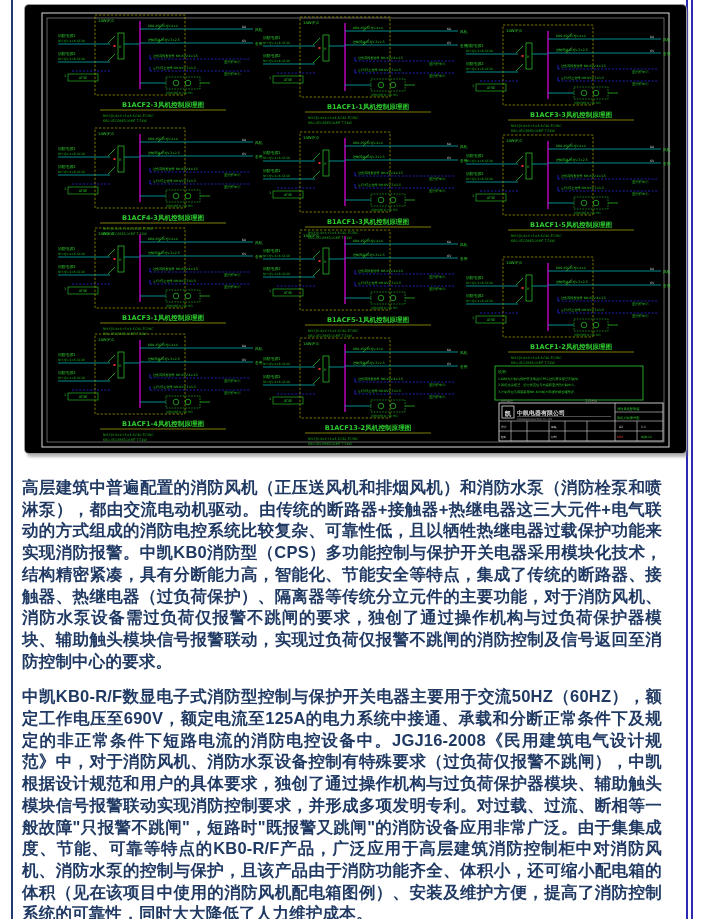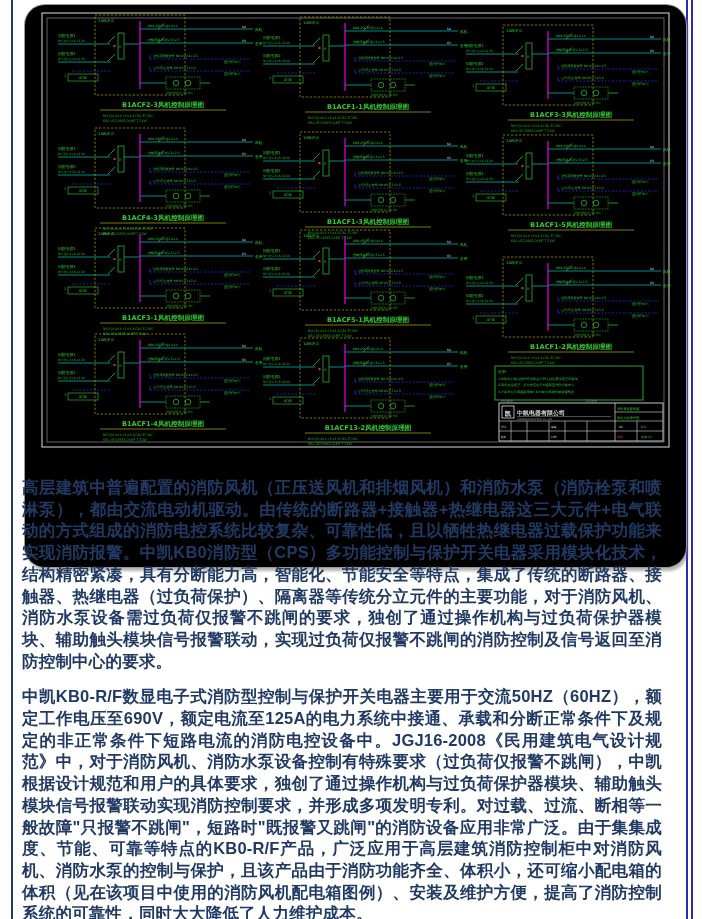--- a/index.html
+++ b/index.html
@@ -6,22 +6,22 @@
   body{
     width:702px;height:919px;position:relative;overflow:hidden;
     background:#ffffff;
     font-family:"Liberation Sans","DejaVu Sans",sans-serif;
   }
   .edge{position:absolute;top:0;bottom:0;}
   .edge-left{left:11px;width:2px;background:#20386b;}
   .edge-right-a{left:686px;width:2px;background:#2a2ab2;}
   .edge-right-b{left:691px;width:2px;background:#2a2ab2;}
   .cad{
-    position:absolute;left:25px;top:5px;width:661px;height:562px;
-    background:#000;border-radius:20px;
+    position:absolute;left:25px;top:5px;width:661px;height:448px;
+    background:#000;border-radius:4px;
     box-shadow:0 0 0 1px #9a9a9a, 2px 4px 3px rgba(120,120,120,.55);
   }
   .cad svg{display:block;width:661px;height:451px;}
   .article{
     position:absolute;left:22px;top:477px;width:652px;
     color:#203a64;font-size:16.5px;line-height:21.7px;font-weight:bold;
     text-align:justify;letter-spacing:0.2px;
   }
   .article p{margin:0 12px 14px 0;}
   #cad-svg text{font-family:"DejaVu Sans","Liberation Sans",sans-serif;}

